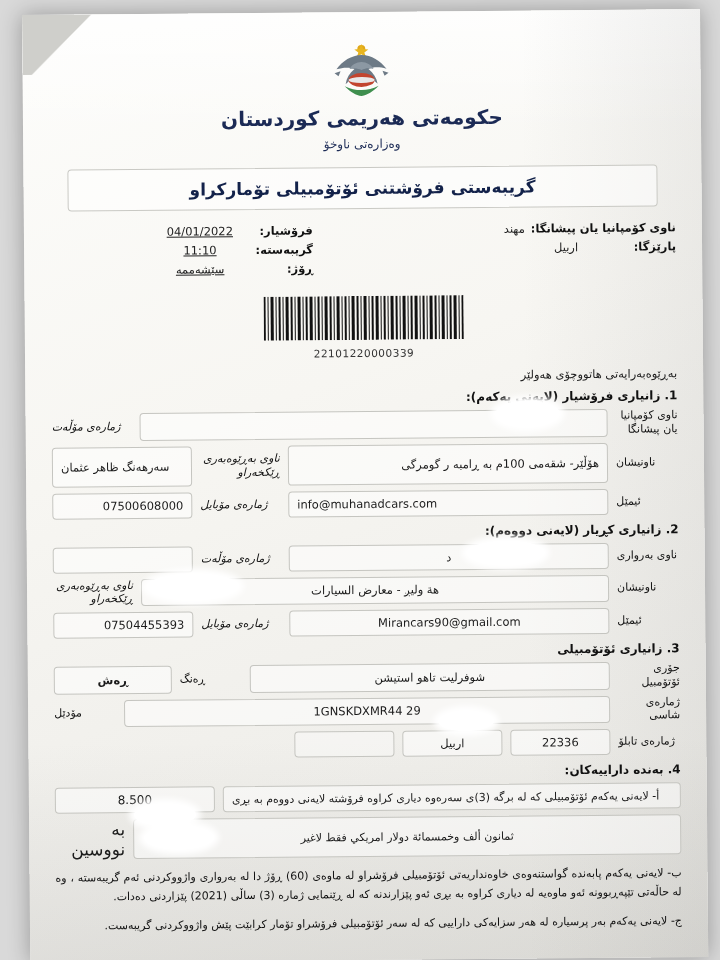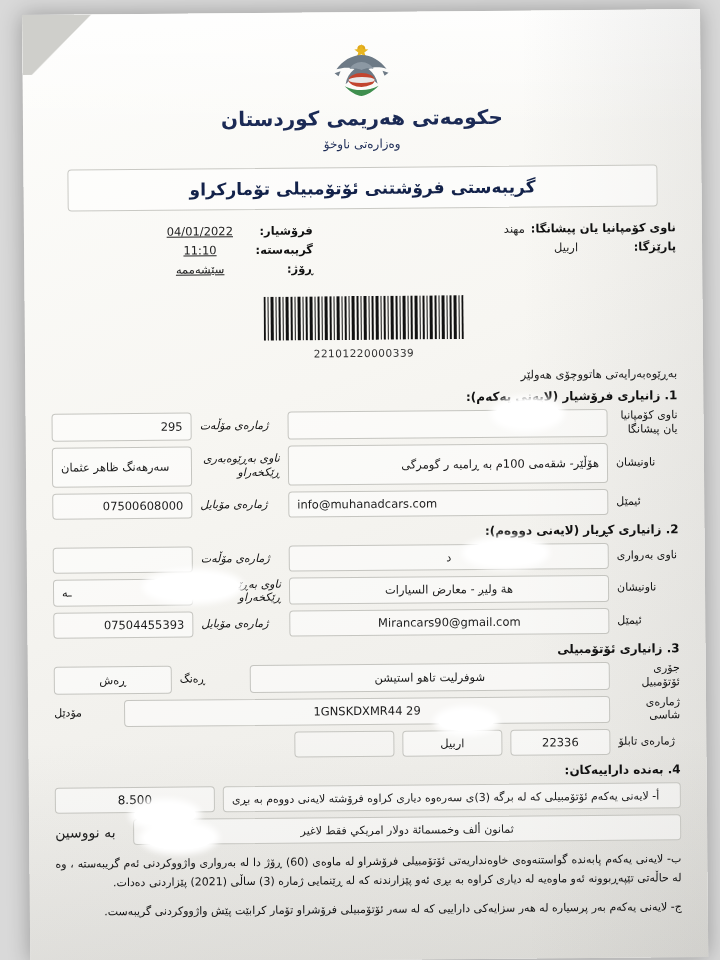--- a/index.html
+++ b/index.html
@@ -71,21 +71,21 @@
   .lbl{font-size:11px;color:#111;direction:rtl;text-align:right;width:62px;display:flex;align-items:center;justify-content:flex-end;line-height:1.25;}
   .lbl.w80{width:80px;font-style:italic;}
   .fld{
     border:1px solid #c5c5c0;border-radius:4px;background:rgba(255,255,255,.5);
     min-height:26px;display:flex;align-items:center;padding:0 8px;
     font-size:11.5px;color:#1b1b1b;direction:rtl;box-sizing:border-box;
   }
   .fld.two{height:40px;}
   .f-a{flex:1;}
   .f-c{width:140px;}
-  .f-d{width:118px;}
+  .f-d{width:118px;font-weight:bold;}
   .f-e{width:100px;}
   .num{direction:ltr;}
 
   
   .money-row{display:flex;direction:rtl;align-items:stretch;gap:8px;margin-bottom:6px;}
   .money-text{
     flex:1;border:1px solid #c5c5c0;border-radius:4px;background:rgba(255,255,255,.5);
     min-height:26px;display:flex;align-items:center;justify-content:flex-end;padding:0 8px;
     font-size:11px;color:#1b1b1b;direction:rtl;box-sizing:border-box;
   }
@@ -220,21 +220,20 @@
     </div>
 
     <div class="branch">بەڕێوەبەرایەتی هاتووچۆی هەولێر</div>
 
     <div class="sec-title">1. زانیاری فرۆشیار (لایەنی یەکەم):</div>
 
     <div class="frow">
       <div class="lbl">ناوی کۆمپانیا یان پیشانگا</div>
       <div class="fld f-a"></div>
       <div class="lbl w80">ژمارەی مۆڵەت</div>
-      <div class="fld f-c num" style="justify-content:flex-end">295</div>
     </div>
 
     <div class="frow">
       <div class="lbl">ناونیشان</div>
       <div class="fld f-a two">هۆڵێر- شقەمی 100م بە ڕامبە ر گومرگی</div>
       <div class="lbl w80">ناوی بەڕێوەبەری ڕێکخەراو</div>
       <div class="fld f-c" style="justify-content:flex-end">سەرهەنگ ظاهر عثمان</div>
     </div>
 
     <div class="frow">
@@ -250,21 +249,20 @@
       <div class="lbl">ناوی بەرواری</div>
       <div class="fld f-a" style="justify-content:center">د</div>
       <div class="lbl w80">ژمارەی مۆڵەت</div>
       <div class="fld f-c"></div>
     </div>
 
     <div class="frow">
       <div class="lbl">ناونیشان</div>
       <div class="fld f-a" style="justify-content:center">هة وليږ - معارض السيارات</div>
       <div class="lbl w80">ناوی بەڕێوەبەری ڕێکخەراو</div>
-      <div class="fld f-c" style="justify-content:flex-end">ـە</div>
     </div>
 
     <div class="frow">
       <div class="lbl">ئیمێل</div>
       <div class="fld f-a" style="direction:ltr;justify-content:center">Mirancars90@gmail.com</div>
       <div class="lbl w80">ژمارەی مۆبایل</div>
       <div class="fld f-c num" style="justify-content:flex-end">07504455393</div>
     </div>
 
     <div class="sec-title">3. زانیاری ئۆتۆمبیلی</div>
@@ -291,21 +289,21 @@
 
     <div class="sec-title">4. بەندە داراییەکان:</div>
 
     <div class="money-row">
       <div class="money-text">أ- لایەنی یەکەم ئۆتۆمبیلی کە لە برگە (3)ی سەرەوە دیاری کراوە فرۆشتە لایەنی دووەم بە بڕی</div>
       <div class="money-val num">8.500</div>
     </div>
 
     <div class="money-row">
       <div class="money-text" style="justify-content:center">ثمانون ألف وخمسمائة دولار امريكي فقط لاغير</div>
-      <div class="money-val" style="border:none;background:none;width:70px;justify-content:flex-end;font-size:14px">بە نووسین</div>
+      <div class="money-val" style="border:none;background:none;width:70px;justify-content:flex-end;font-size:17px">بە نووسین</div>
     </div>
 
     <div class="clause c2">ب- لایەنی یەکەم پابەندە گواستنەوەی خاوەنداریەتی ئۆتۆمبیلی فرۆشراو لە ماوەی (60) ڕۆژ دا لە بەرواری واژووکردنی ئەم گریبەستە ، وە لە حاڵەتی تێپەڕبوونە ئەو ماوەیە لە دیاری کراوە بە بڕی ئەو پێزارندنە کە لە ڕێنمایی ژمارە (3) ساڵی (2021) پێزاردنی دەدات.</div>
     <div class="clause">ج- لایەنی یەکەم بەر پرسیارە لە هەر سزایەکی داراییی کە لە سەر ئۆتۆمبیلی فرۆشراو تۆمار کرابێت پێش واژووکردنی گریبەست.</div>
 
   </div>
 
   <div class="blob" style="left:470px;top:390px;width:64px;height:26px;"></div>
   <div class="blob" style="left:440px;top:530px;width:78px;height:24px;"></div>
   <div class="blob" style="left:120px;top:560px;width:92px;height:26px;"></div>

